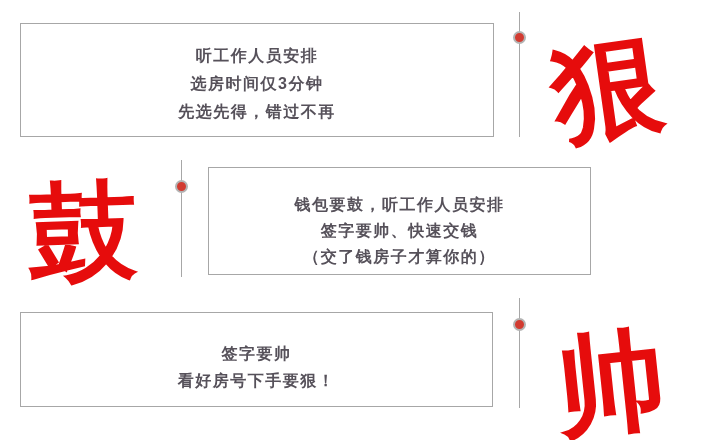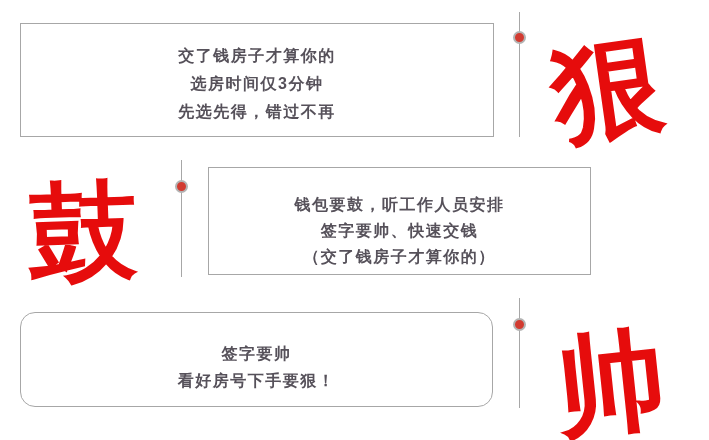--- a/index.html
+++ b/index.html
@@ -29,21 +29,21 @@
     font-size: 16px;
     font-weight: bold;
     letter-spacing: 1.5px;
     color: var(--text-dark, #56515a);
     white-space: nowrap;
   }
   .box1 { left: 20px;  top: 23px;  width: 474px; height: 114px; padding-top: 8px; }
   .box1 .text-line { line-height: 28px; }
   .box2 { left: 208px; top: 167px; width: 383px; height: 108px; padding-top: 20px; }
   .box2 .text-line { line-height: 26px; }
-  .box3 { left: 20px;  top: 312px; width: 473px; height: 95px;  padding-top: 14px; border-radius: 15px; }
+  .box3 { left: 20px;  top: 312px; width: 473px; height: 95px;  padding-top: 14px; }
   .box3 .text-line { line-height: 27px; }
 
   
   .vline {
     position: absolute;
     width: 1px;
     background: var(--line-gray, #a7a7a7);
   }
   .v1 { left: 519px; top: 12px;  height: 125px; }
   .v2 { left: 181px; top: 160px; height: 117px; }
@@ -74,21 +74,21 @@
   .bc1 { left: 552px; top: 32px;  transform: rotate(-8deg); }
   .bc2 { left: 28px;  top: 176px; transform: rotate(-2deg); }
   .bc3 { left: 556px; top: 326px; transform: rotate(-6deg); }
 </style>
 </head>
 <body>
 
 <div class="stage">
 
   <div class="text-box box1">
-    <div class="text-line">交了钱房子才算你的</div>
+    <div class="text-line">听工作人员安排</div>
     <div class="text-line">选房时间仅3分钟</div>
     <div class="text-line">先选先得，错过不再</div>
   </div>
   <div class="vline v1"></div>
   <div class="node n1"></div>
   <div class="big-char bc1">狠</div>
 
   <div class="big-char bc2">鼓</div>
   <div class="vline v2"></div>
   <div class="node n2"></div>

